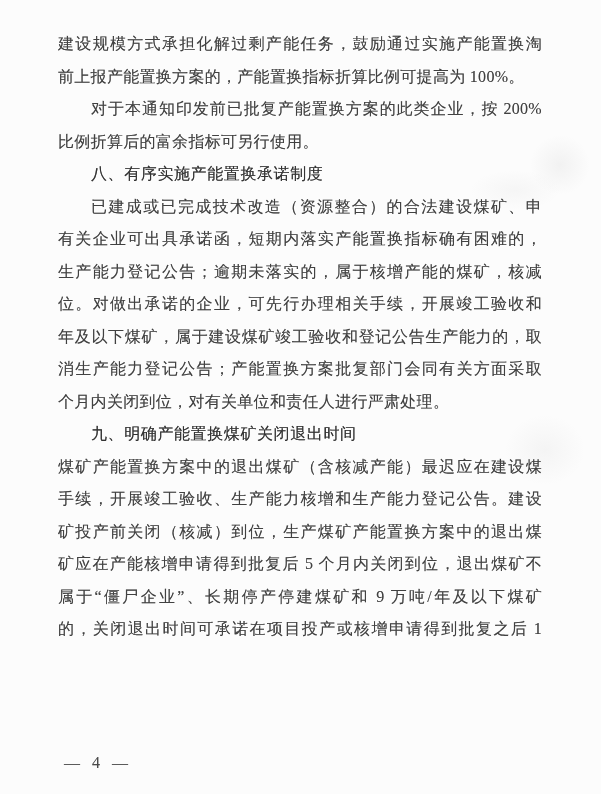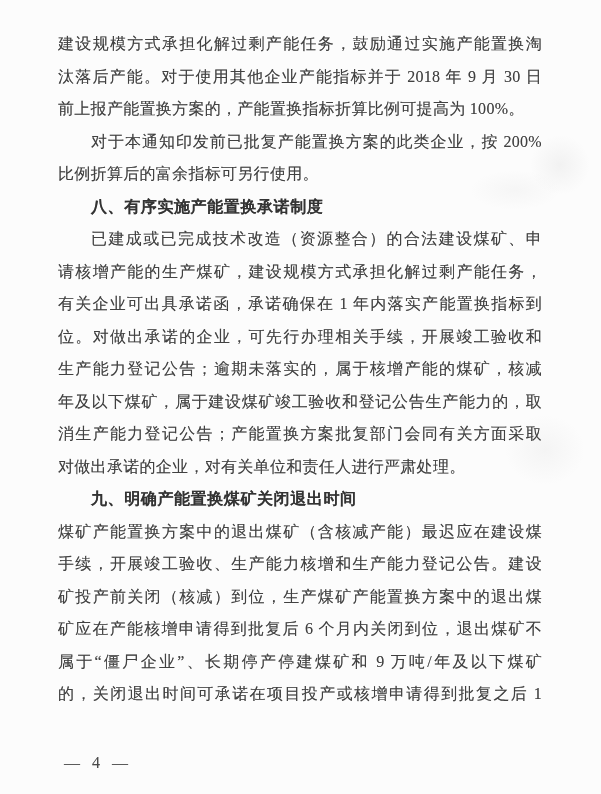--- a/index.html
+++ b/index.html
@@ -54,21 +54,21 @@
     white-space: normal;
     text-align: justify;
     text-align-last: justify;
     overflow: hidden;
   }
   .line.indent {
     padding-left: 33px;
   }
   .line.heading {
     font-family: "Liberation Sans", sans-serif;
-    font-weight: 700;
+    font-weight: 400;
     color: var(--color-heading, #333333);
     text-shadow: 0 0 0.4px rgba(50,50,50,0.6);
     letter-spacing: 0.6px;
   }
   .page-number {
     position: absolute;
     left: 64px;
     top: 747px;
     height: 32px;
     line-height: 32px;
@@ -82,36 +82,34 @@
 <body>
 
 <div class="page">
   <div class="smudge s1"></div>
   <div class="smudge s2"></div>
   <div class="smudge s3"></div>
 
   <div class="text-block">
 
   <div class="line justify">建设规模方式承担化解过剩产能任务，鼓励通过实施产能置换淘</div>
-      <div class="line justify">汰落后产能。对于使用其他企业产能指标并于 2018 年 9 月 30 日</div>
       <div class="line">前上报产能置换方案的，产能置换指标折算比例可提高为 100%。</div>
       <div class="line indent justify">对于本通知印发前已批复产能置换方案的此类企业，按 200%</div>
       <div class="line">比例折算后的富余指标可另行使用。</div>
       <div class="line heading indent">八、有序实施产能置换承诺制度</div>
       <div class="line indent justify">已建成或已完成技术改造（资源整合）的合法建设煤矿、申</div>
-      <div class="line justify">请核增产能的生产煤矿，建设规模方式承担化解过剩产能任务，</div>
-      <div class="line justify">有关企业可出具承诺函，承诺确保在 1 年内落实产能置换指标到</div>
+      <div class="line justify">有关企业可出具承诺函，短期内落实产能置换指标确有困难的，</div>
+      <div class="line justify">生产能力登记公告；逾期未落实的，属于核增产能的煤矿，核减</div>
       <div class="line justify">位。对做出承诺的企业，可先行办理相关手续，开展竣工验收和</div>
-      <div class="line justify">生产能力登记公告；逾期未落实的，属于核增产能的煤矿，核减</div>
       <div class="line justify">年及以下煤矿，属于建设煤矿竣工验收和登记公告生产能力的，取</div>
       <div class="line justify">消生产能力登记公告；产能置换方案批复部门会同有关方面采取</div>
-      <div class="line">对做出承诺的企业，对有关单位和责任人进行严肃处理。</div>
+      <div class="line">个月内关闭到位，对有关单位和责任人进行严肃处理。</div>
       <div class="line heading indent">九、明确产能置换煤矿关闭退出时间</div>
       <div class="line justify">煤矿产能置换方案中的退出煤矿（含核减产能）最迟应在建设煤</div>
       <div class="line justify">手续，开展竣工验收、生产能力核增和生产能力登记公告。建设</div>
       <div class="line justify">矿投产前关闭（核减）到位，生产煤矿产能置换方案中的退出煤</div>
-      <div class="line justify">矿应在产能核增申请得到批复后 6 个月内关闭到位，退出煤矿不</div>
+      <div class="line justify">矿应在产能核增申请得到批复后 5 个月内关闭到位，退出煤矿不</div>
       <div class="line justify">属于“僵尸企业”、长期停产停建煤矿和 9 万吨/年及以下煤矿</div>
       <div class="line justify">的，关闭退出时间可承诺在项目投产或核增申请得到批复之后 1</div>
     </div>
 
   <div class="page-number">— 4 —</div>
 </div>
 
 </body></html>

